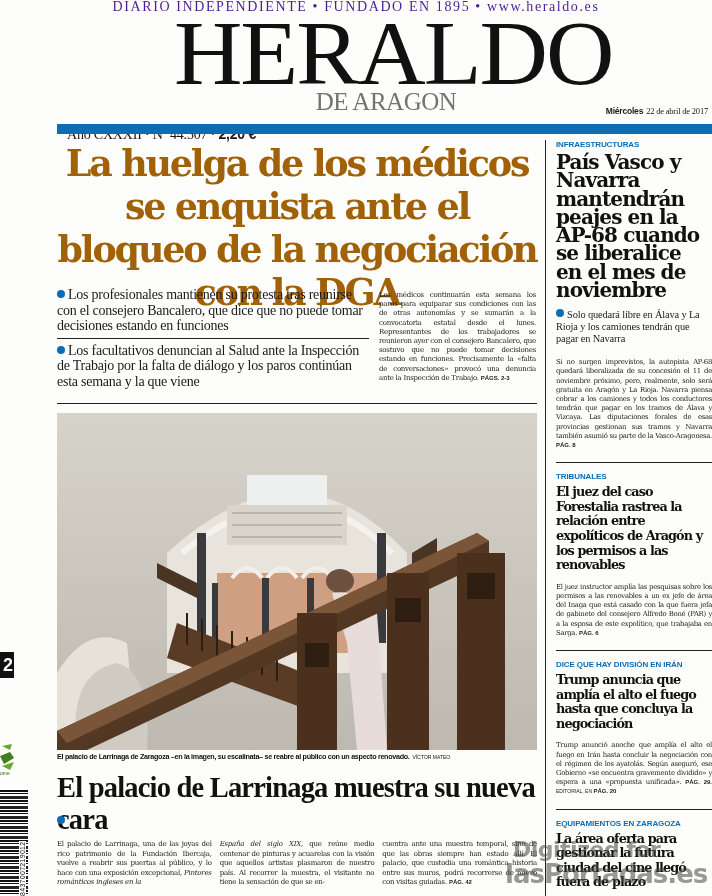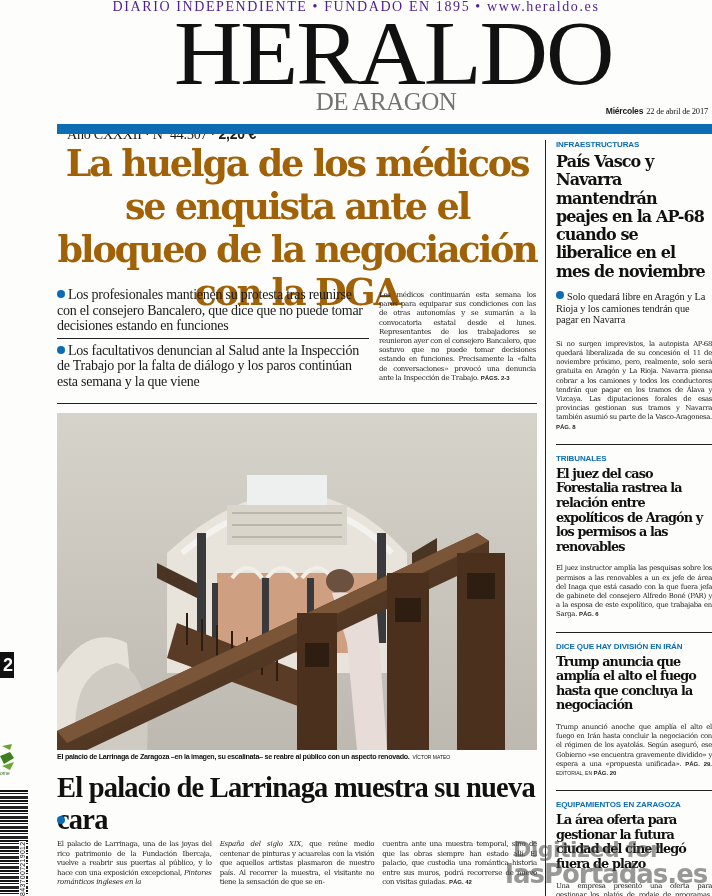--- a/index.html
+++ b/index.html
@@ -51,21 +51,21 @@
   .body-cols { position: absolute; top: 840px; left: 57px; width: 480px; display: flex; gap: 8px; }
   .body-cols .col { flex: 1; font-family: "DejaVu Serif", serif; font-size: 7px; line-height: 9.6px; letter-spacing: -0.25px; text-align: justify; }
   .body-cols i { font-style: italic; }
 
   
   .right-col { position: absolute; top: 140px; left: 545px; width: 167px; border-left: 1.4px solid #222; padding-left: 10px; height: 756px; }
   .story { padding-bottom: 6px; }
   .story + .story { border-top: 1.6px solid #222; padding-top: 9px; }
   .kicker { font-family: "Liberation Sans", sans-serif; font-weight: bold; font-size: 8px; letter-spacing: -0.1px; color: #0c6db5; margin-bottom: 4px; }
   .rhead { font-family: "DejaVu Serif", serif; font-weight: bold; letter-spacing: -0.9px; color: #111; margin-bottom: 10px; }
-  .rhead.big { font-size: 16px; line-height: 18.3px; }
+  .rhead.big { font-size: 20px; line-height: 18.3px; }
   .rhead.med { font-size: 12.8px; line-height: 14.6px; }
   .rbullet { font-family: "Liberation Serif", serif; font-size: 10.4px; line-height: 11.6px; margin-bottom: 14px; letter-spacing: -0.15px; }
   .rbody { font-family: "DejaVu Serif", serif; font-size: 6.9px; line-height: 9.2px; letter-spacing: -0.3px; text-align: justify; }
 
   
   .edge-num { position: absolute; top: 652px; left: 0; width: 14px; height: 26px; background: #111; color: #fff;
     font-family: "Liberation Sans", sans-serif; font-weight: bold; font-size: 18px; line-height: 26px; text-align: right; padding-right: 1px; }
   .edge-logo { position: absolute; top: 742px; left: 0; width: 16px; height: 34px; }
   .edge-logo-text { position: absolute; top: 770px; left: 0; font-family: "Liberation Sans", sans-serif; font-size: 5px; color: #2d6b20; }
   .barcode { position: absolute; top: 790px; left: 0; width: 28px; height: 106px;
@@ -180,21 +180,21 @@
 <div class="body-cols">
   <div class="col"><span>El palacio de Larrinaga, una de las joyas del rico patrimonio de la Fundación Ibercaja, vuelve a reabrir sus puertas al público, y lo hace con una exposición excepcional, </span><i>Pintores románticos ingleses en la</i></div>
   <div class="col"><i>España del siglo XIX</i><span>, que reúne medio centenar de pinturas y acuarelas con la visión que aquellos artistas plasmaron de nuestro país. Al recorrer la muestra, el visitante no tiene la sensación de que se en-</span></div>
   <div class="col"><span>cuentra ante una muestra temporal, sino de que las obras siempre han estado allí. El palacio, que custodia una romántica historia entre sus muros, podrá recorrerse de nuevo con visitas guiadas. </span><span class="pg">PÁG. 42</span></div>
 </div>
 
 <div class="right-col">
   <div class="story">
     <div class="kicker">INFRAESTRUCTURAS</div>
     <div class="rhead big">País Vasco y Navarra mantendrán peajes en la AP-68 cuando se liberalice en el mes de noviembre</div>
-    <div class="rbullet"><span class="dot"></span><span>Solo quedará libre en Aragón y La Rioja y los camiones tendrán que pagar en Navarra</span></div>
+    <div class="rbullet"><span class="dot"></span><span>Solo quedará libre en Álava y La Rioja y los camiones tendrán que pagar en Navarra</span></div>
     <div class="rbody"><span>Si no surgen imprevistos, la autopista AP-68 quedará liberalizada de su concesión el 11 de noviembre próximo, pero, realmente, solo será gratuita en Aragón y La Rioja. Navarra piensa cobrar a los camiones y todos los conductores tendrán que pagar en los tramos de Álava y Vizcaya. Las diputaciones forales de esas provincias gestionan sus tramos y Navarra también asumió su parte de la Vasco-Aragonesa. </span><span class="pg">PÁG. 8</span></div>
   </div>
   <div class="story" style="margin-top:6px;">
     <div class="kicker">TRIBUNALES</div>
     <div class="rhead med">El juez del caso Forestalia rastrea la relación entre expolíticos de Aragón y los permisos a las renovables</div>
     <div class="rbody"><span>El juez instructor amplía las pesquisas sobre los permisos a las renovables a un ex jefe de área del Inaga que está casado con la que fuera jefa de gabinete del consejero Alfredo Boné (PAR) y a la esposa de este expolítico, que trabajaba en Sarga. </span><span class="pg">PÁG. 6</span></div>
   </div>
   <div class="story" style="margin-top:6px;">
     <div class="kicker">DICE QUE HAY DIVISIÓN EN IRÁN</div>
     <div class="rhead med">Trump anuncia que amplía el alto el fuego hasta que concluya la negociación</div>

